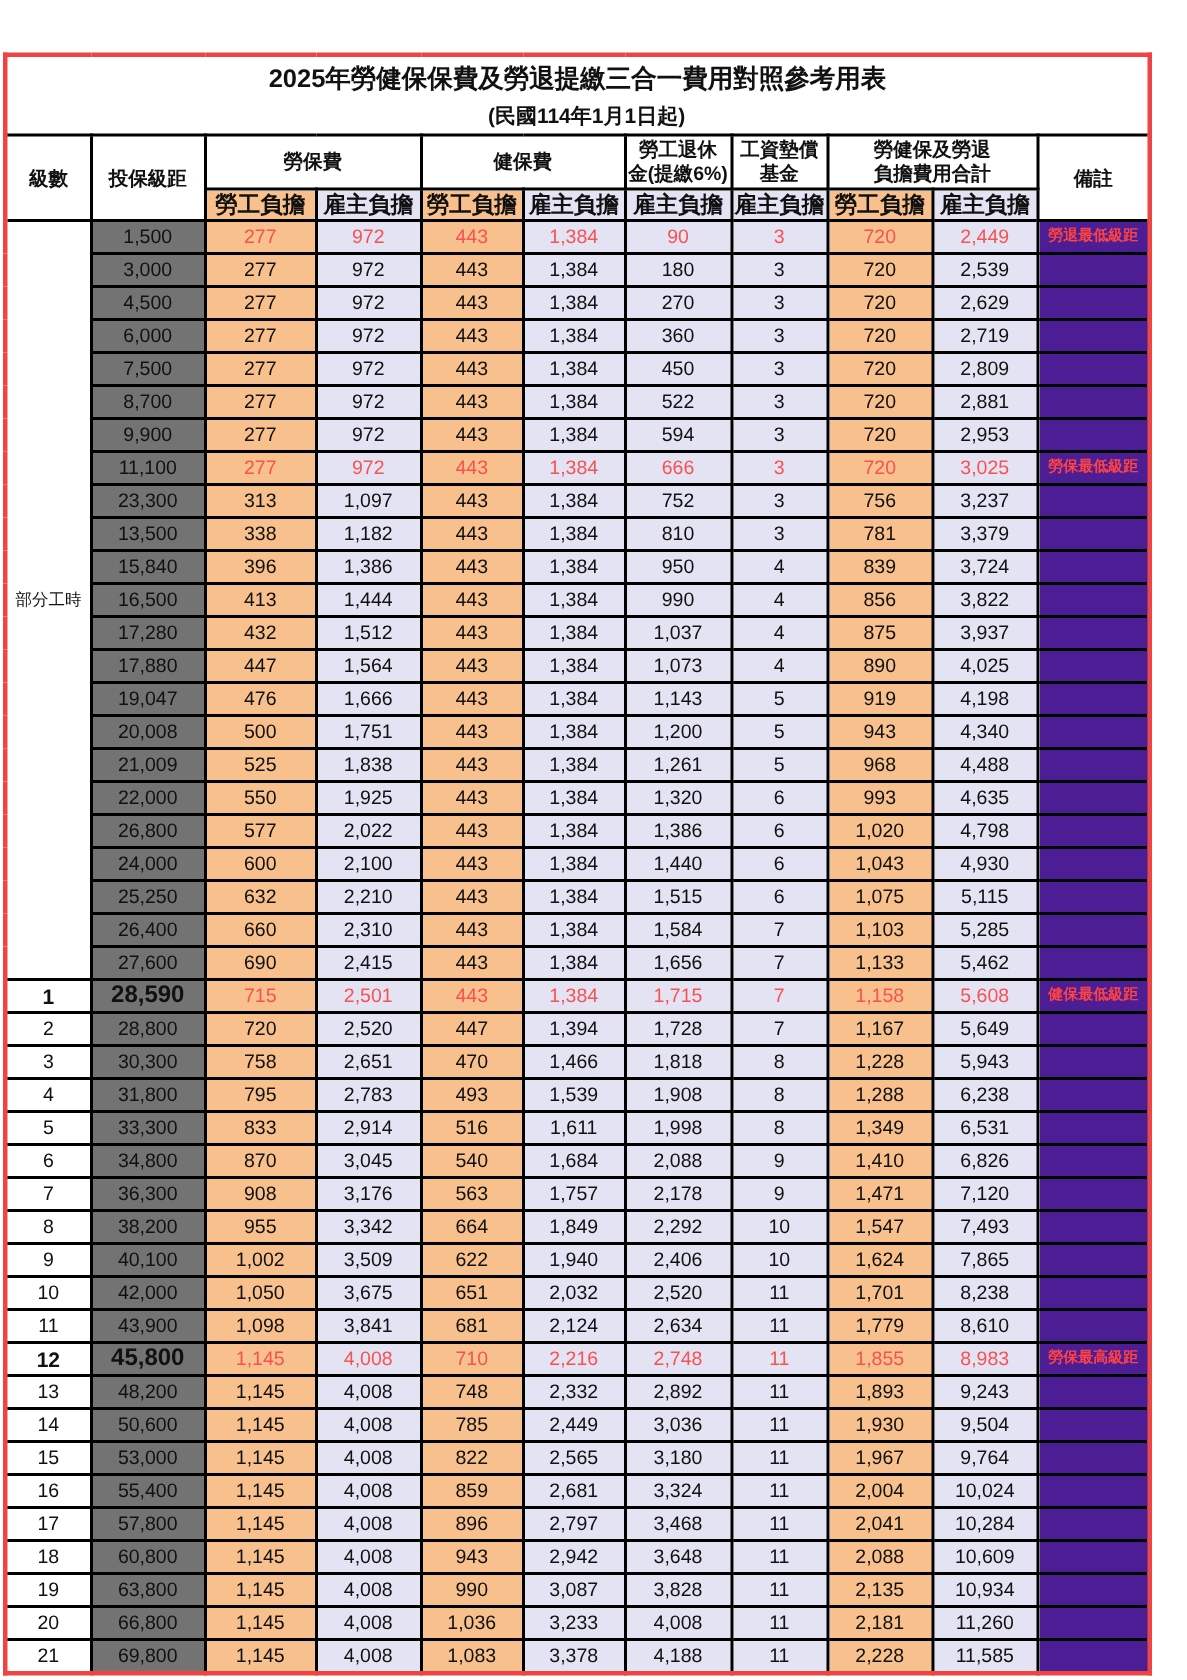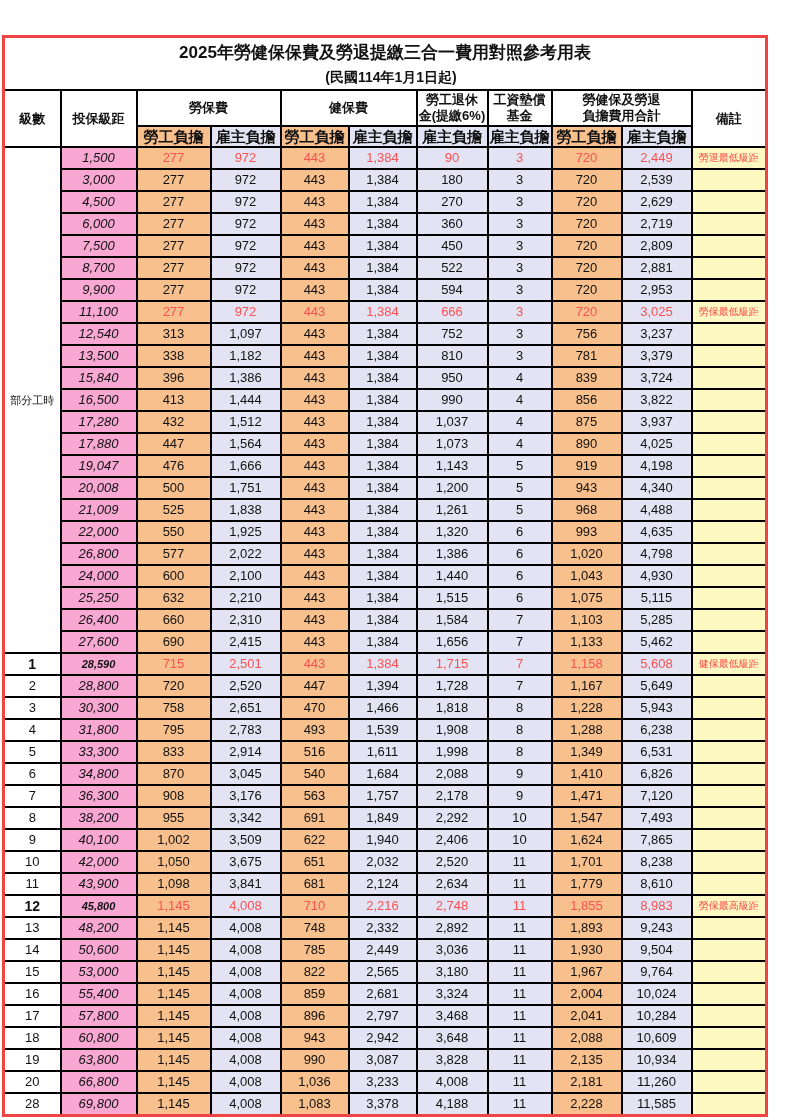--- a/index.html
+++ b/index.html
@@ -31,26 +31,26 @@
   .t2{font-size:14px;font-weight:700;line-height:22px;margin-left:12px;}
   
   th{background:#fff;font-weight:700;}
   tr.grp th{font-size:13px;line-height:16px;height:34px;}
   tr.sub th{font-size:15px;height:19px;line-height:19px;}
   th.w, td.w{background:#F8C08C;}
   th.e, td.e{background:#E4E3F3;}
   
   tbody td{height:20px;font-size:13px;line-height:20px;}
   td.lvl{background:#fff;}
-  td.salary{background:#f9a8d4;font-size:13px;font-style:italic;}
+  td.salary{background:#737373;font-size:13px;}
   td.parttime{font-size:11px;background:#fff;letter-spacing:0;margin-left:13px;}
-  td.note{background:#fef9c3;color:#FF4242;font-size:10px;font-weight:400;padding:0;}
+  td.note{background:#4c1d95;color:#FF4242;font-size:10px;font-weight:700;padding:0;}
   tr.sp td.v{color:#F85252;}
   tr.sp td.note{color:#FF4242;}
-  tr.big td.salary{font-weight:700;font-size:11px;text-align:center;}
+  tr.big td.salary{font-weight:700;font-size:16px;text-align:center;}
   tr.big td.lvl{font-weight:700;font-size:14px;}
 </style>
 </head>
 <body>
 
 <div class="sheet">
   <table class="main">
     <colgroup>
       <col style="width:57px">
         <col style="width:76px">
@@ -193,21 +193,21 @@
           <td class="e v">972</td>
           <td class="w v">443</td>
           <td class="e v">1,384</td>
           <td class="e v">666</td>
           <td class="e v">3</td>
           <td class="w v">720</td>
           <td class="e v">3,025</td>
           <td class="note">勞保最低級距</td>
         </tr>
         <tr>
-          <td class="salary">12,540</td>
+          <td class="salary">23,300</td>
           <td class="w v">313</td>
           <td class="e v">1,097</td>
           <td class="w v">443</td>
           <td class="e v">1,384</td>
           <td class="e v">752</td>
           <td class="e v">3</td>
           <td class="w v">756</td>
           <td class="e v">3,237</td>
           <td class="note"></td>
         </tr>
@@ -468,21 +468,21 @@
           <td class="e v">9</td>
           <td class="w v">1,471</td>
           <td class="e v">7,120</td>
           <td class="note"></td>
         </tr>
         <tr>
           <td class="lvl">8</td>
           <td class="salary">38,200</td>
           <td class="w v">955</td>
           <td class="e v">3,342</td>
-          <td class="w v">691</td>
+          <td class="w v">664</td>
           <td class="e v">1,849</td>
           <td class="e v">2,292</td>
           <td class="e v">10</td>
           <td class="w v">1,547</td>
           <td class="e v">7,493</td>
           <td class="note"></td>
         </tr>
         <tr>
           <td class="lvl">9</td>
           <td class="salary">40,100</td>
@@ -633,21 +633,21 @@
           <td class="e v">4,008</td>
           <td class="w v">1,036</td>
           <td class="e v">3,233</td>
           <td class="e v">4,008</td>
           <td class="e v">11</td>
           <td class="w v">2,181</td>
           <td class="e v">11,260</td>
           <td class="note"></td>
         </tr>
         <tr>
-          <td class="lvl">28</td>
+          <td class="lvl">21</td>
           <td class="salary">69,800</td>
           <td class="w v">1,145</td>
           <td class="e v">4,008</td>
           <td class="w v">1,083</td>
           <td class="e v">3,378</td>
           <td class="e v">4,188</td>
           <td class="e v">11</td>
           <td class="w v">2,228</td>
           <td class="e v">11,585</td>
           <td class="note"></td>

